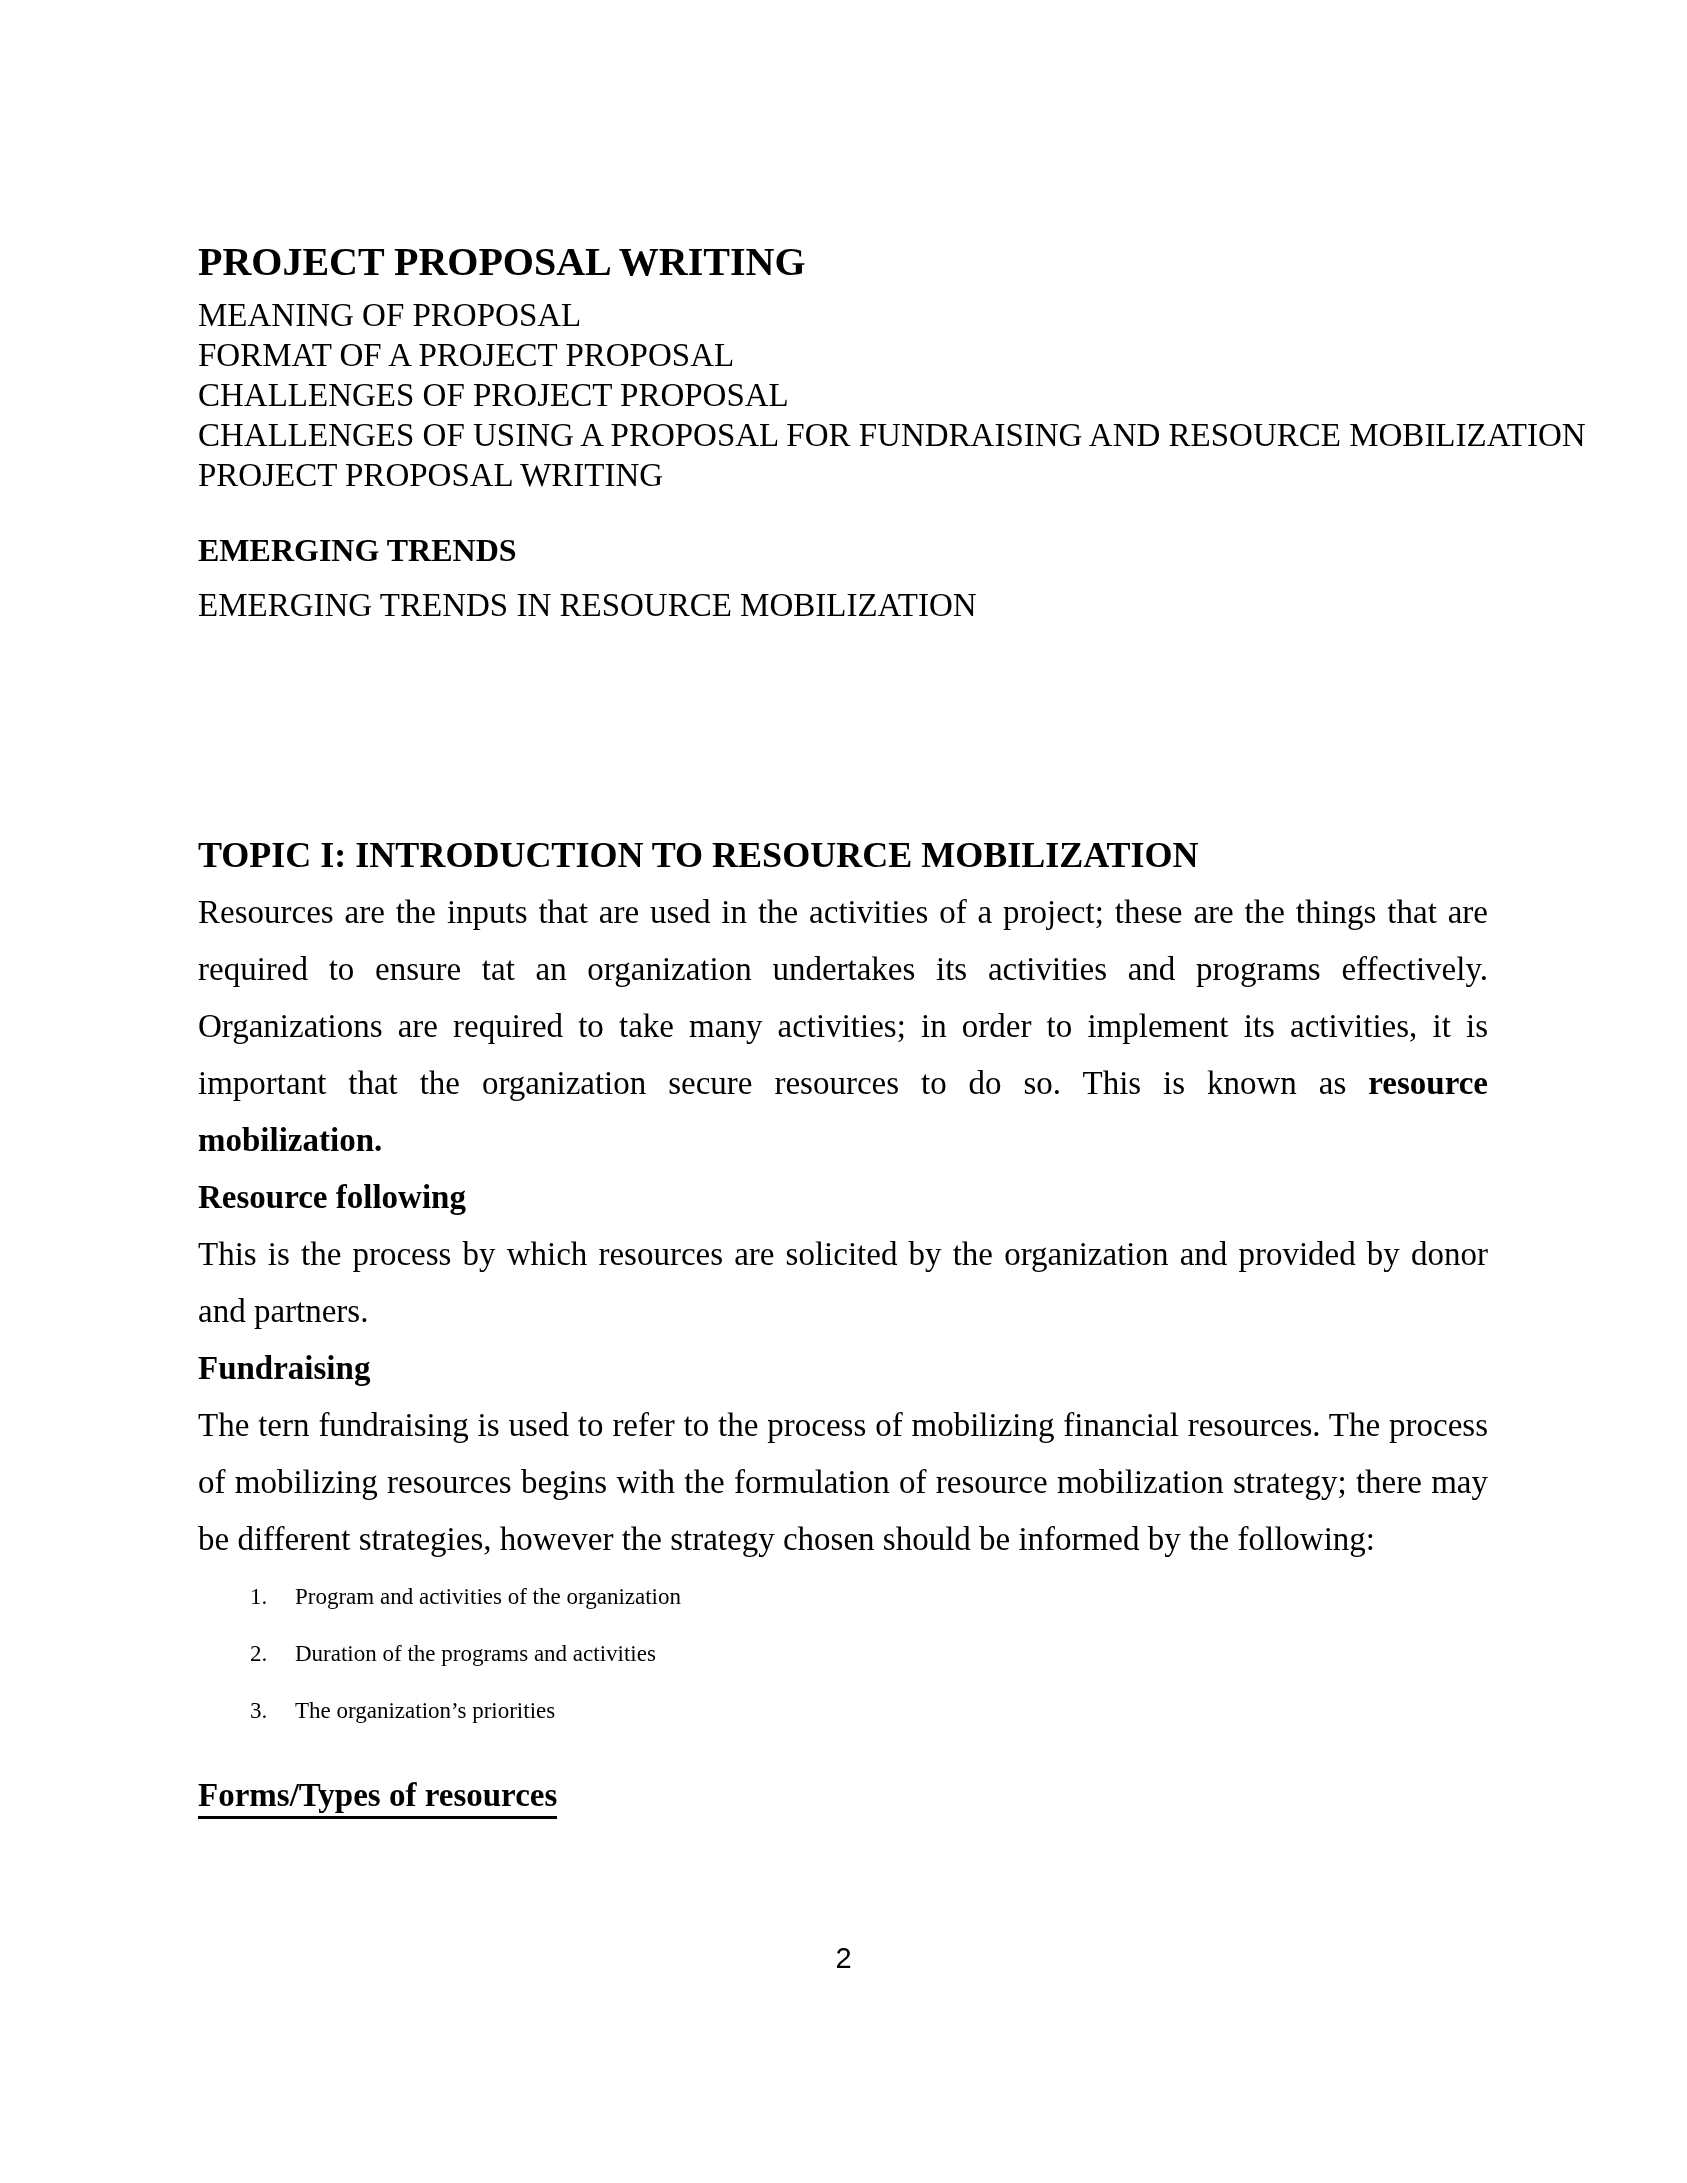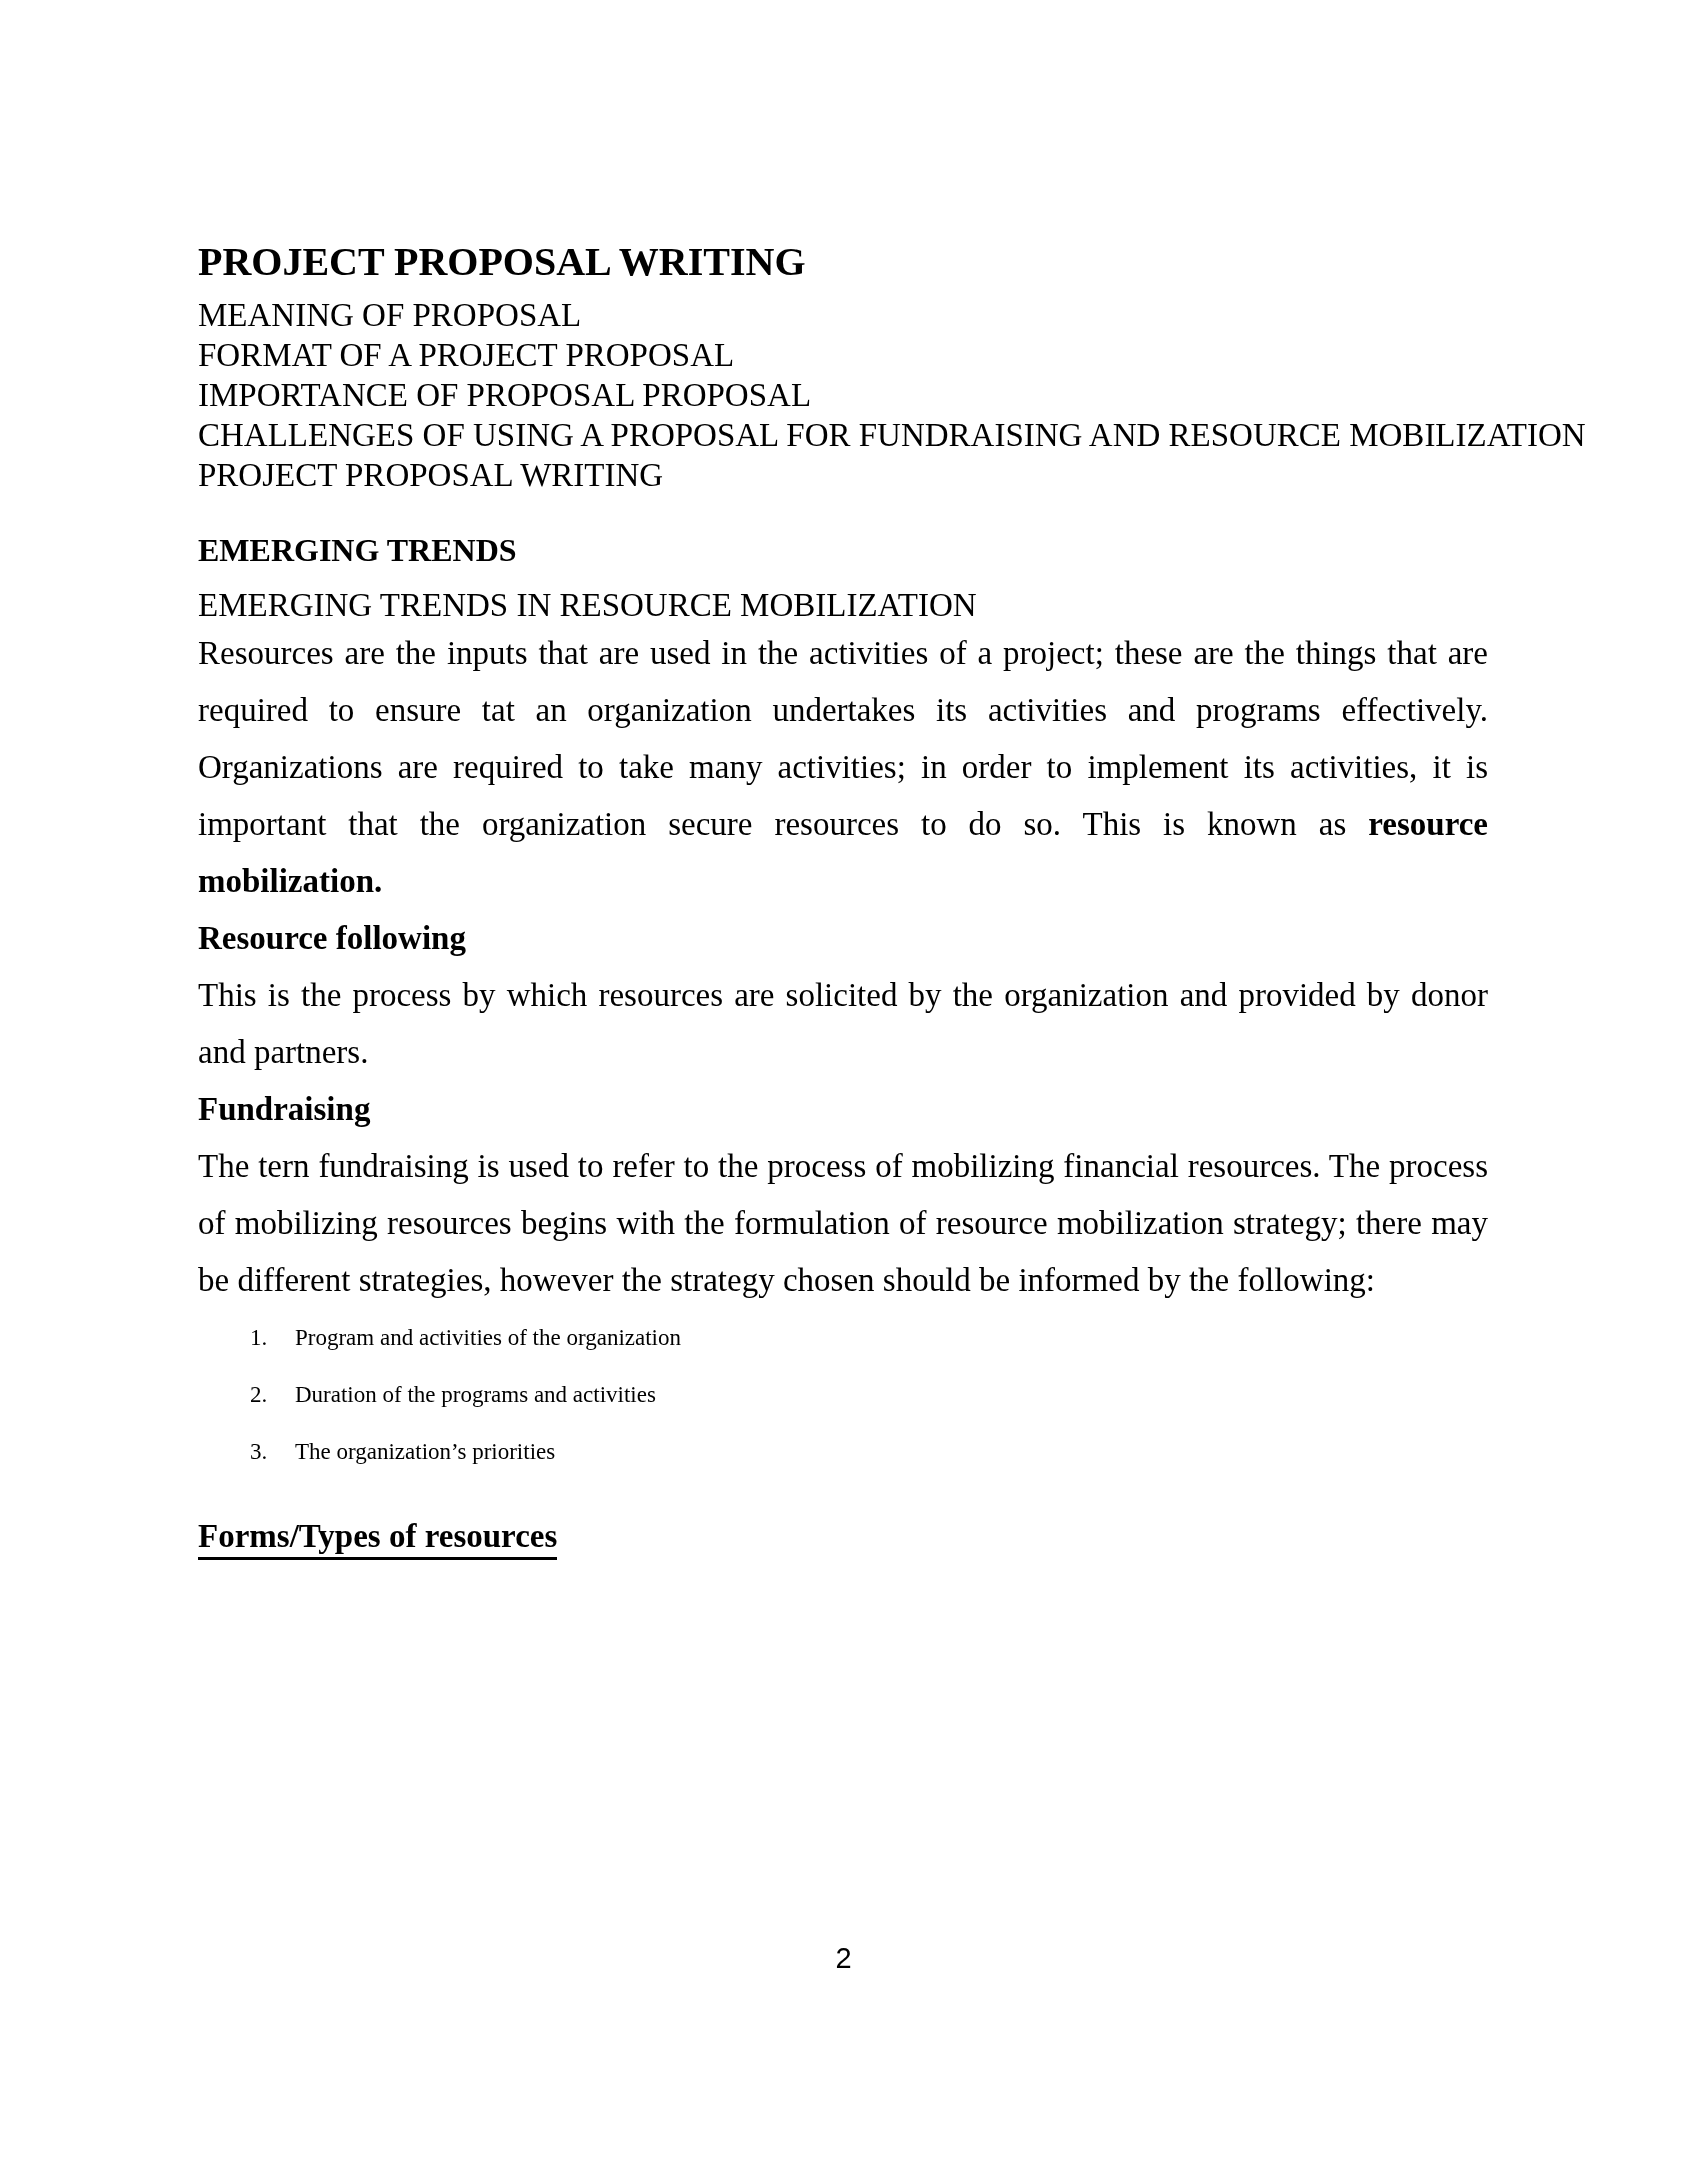--- a/index.html
+++ b/index.html
@@ -106,27 +106,28 @@
 </head>
 <body>
 
 <div class="page">
   <div class="content">
 
     <h1 class="doc-title">PROJECT PROPOSAL WRITING</h1>
 
     <p class="header-line">MEANING OF PROPOSAL</p>
     <p class="header-line">FORMAT OF A PROJECT PROPOSAL</p>
-    <p class="header-line">IMPORTANCE OF PROPOSAL PROPOSAL</p>
+    <p class="header-line">CHALLENGES OF PROJECT PROPOSAL</p>
     <p class="header-line">CHALLENGES OF USING A PROPOSAL FOR FUNDRAISING AND RESOURCE MOBILIZATION</p>
     <p class="header-line">PROJECT PROPOSAL WRITING</p>
 
     <h1 class="emerging-title">EMERGING TRENDS</h1>
     <p class="emerging-subtitle">EMERGING TRENDS IN RESOURCE MOBILIZATION</p>
 
+    <h2 class="topic-heading">TOPIC I: INTRODUCTION TO RESOURCE MOBILIZATION</h2>
 
     <p class="body-par"><span>Resources are the inputs that are used in the activities of a project; these are the things that are required to ensure tat an organization undertakes its activities and programs effectively. Organizations are required to take many activities; in order to implement its activities, it is important that the organization secure resources to do so. This is known as </span><span class="bold">resource mobilization.</span></p>
 
     <h3 class="sub-heading">Resource following</h3>
     <p class="body-par">This is the process by which resources are solicited by the organization and provided by donor and partners.</p>
 
     <h3 class="sub-heading">Fundraising</h3>
     <p class="body-par">The tern fundraising is used to refer to the process of mobilizing financial resources. The process of mobilizing resources begins with the formulation of resource mobilization strategy; there may be different strategies, however the strategy chosen should be informed by the following:</p>
 
     <div>

